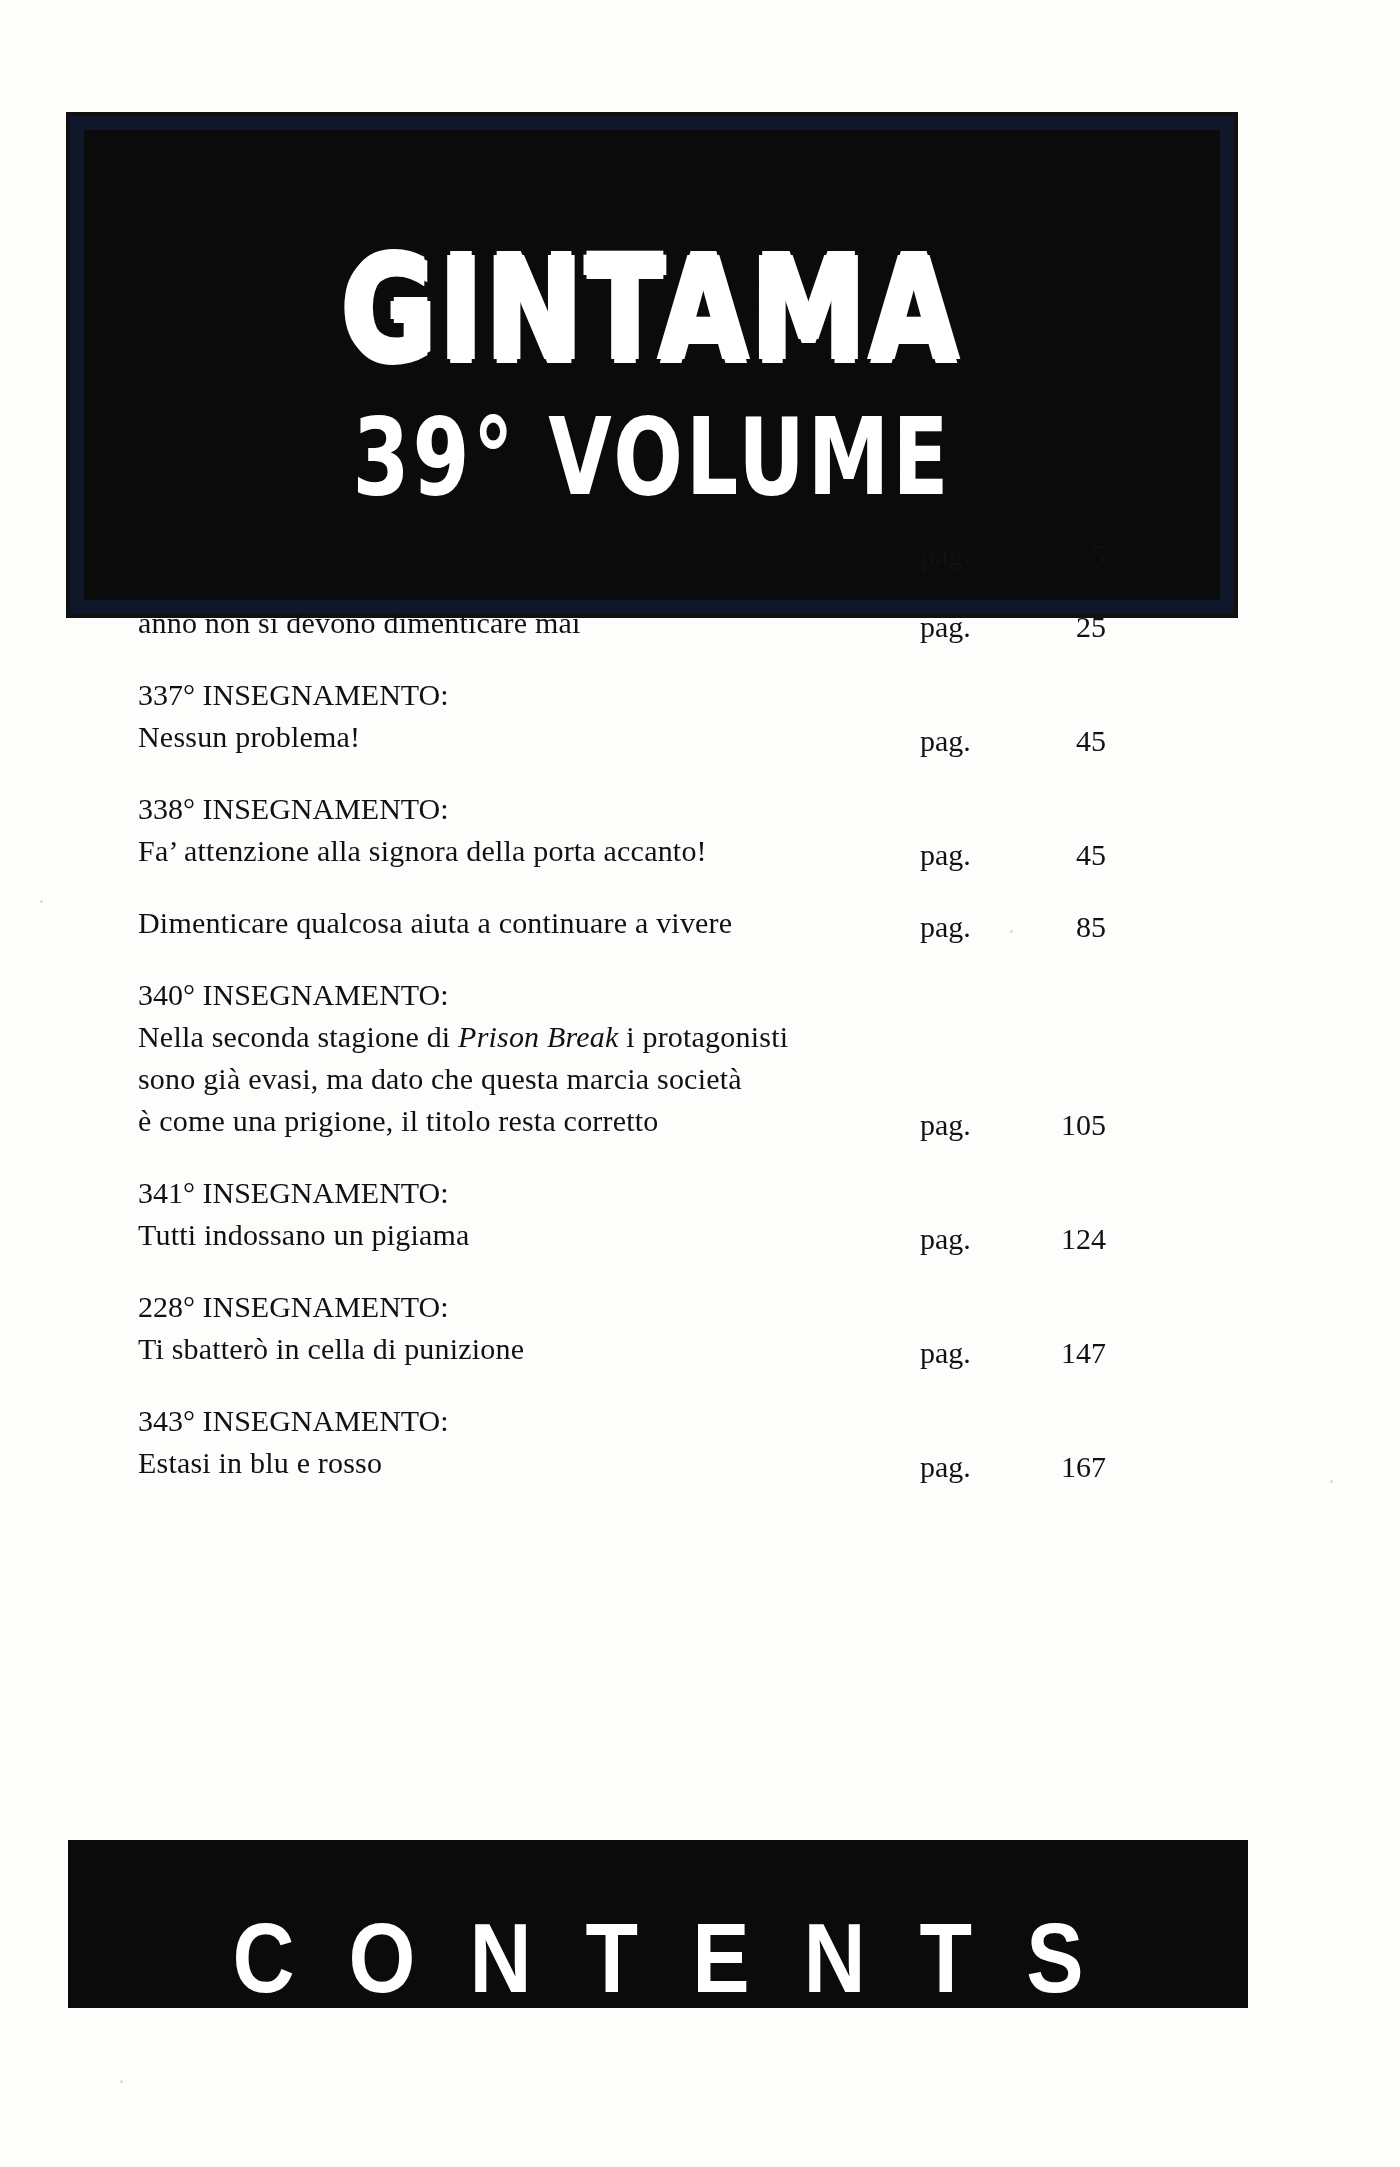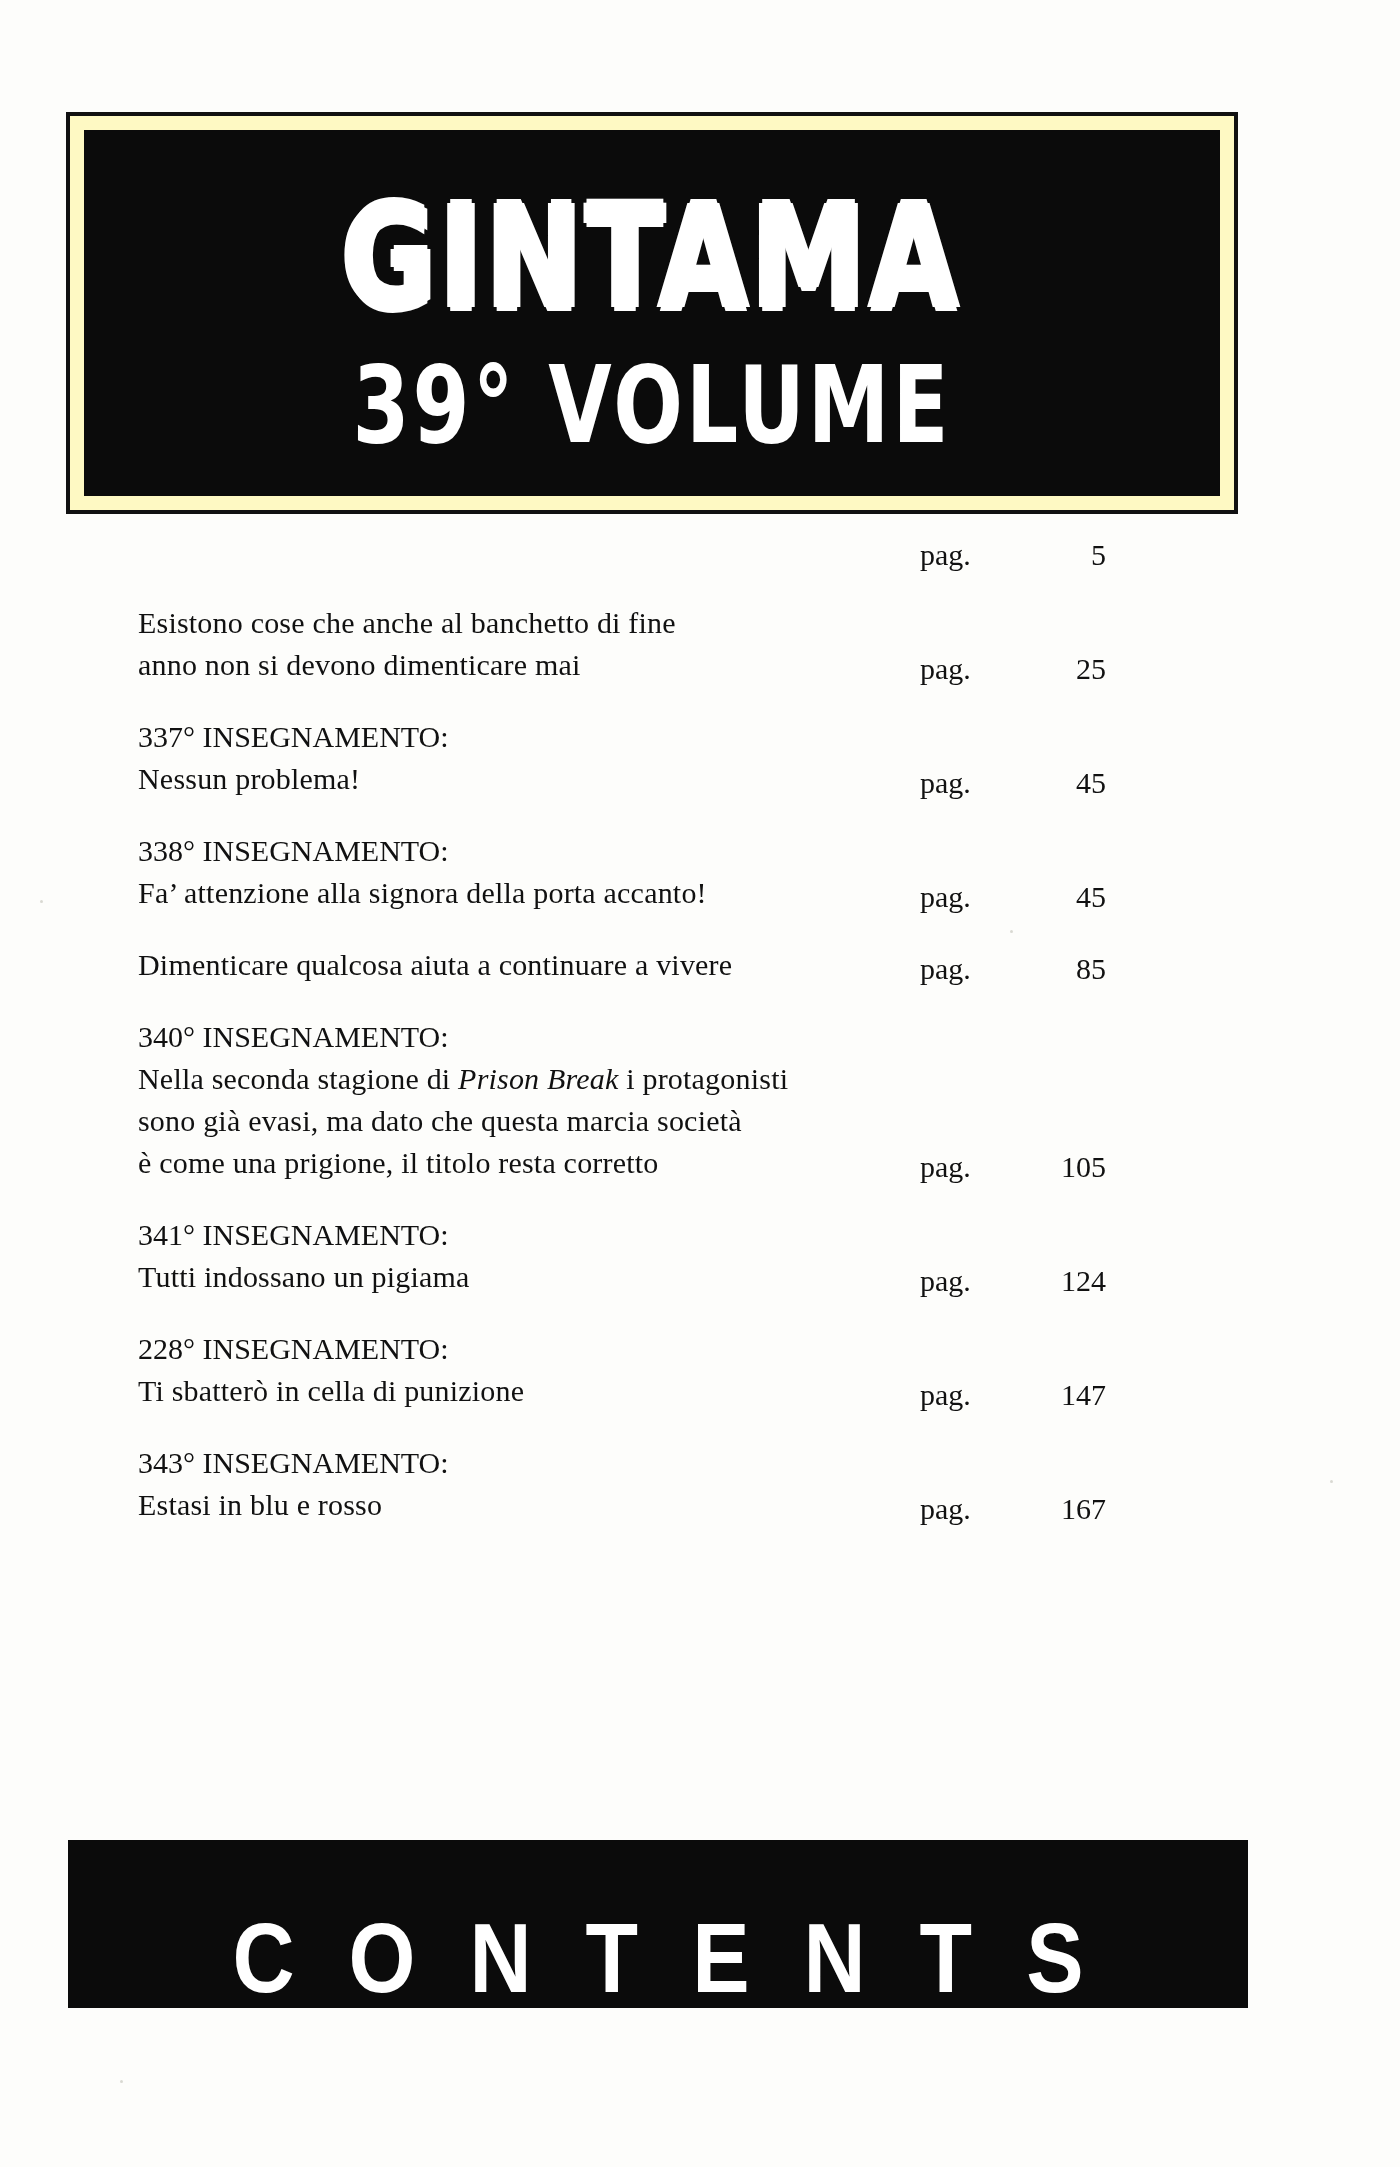--- a/index.html
+++ b/index.html
@@ -23,23 +23,23 @@
     height: 2167px;
     background: #fdfdfb;
   }
 
   
   .title-frame {
     position: absolute;
     left: 66px;
     top: 112px;
     width: 1172px;
-    height: 402px;
+    height: 506px;
     border: 4px solid #111;
-    background: #fef9c3;
+    background: #0f172a;
     box-sizing: border-box;
     padding: 14px;
   }
   .title-block {
     width: 100%;
     height: 100%;
     background: #0b0b0b;
     box-sizing: border-box;
     display: flex;
     flex-direction: column;
@@ -161,21 +161,20 @@
 
   <div class="toc" id="toc">
       <div class="entry">
         <div class="page-ref">
           <span class="pag-label">pag.</span>
           <span class="pag-num">5</span>
         </div>
       </div>
       <div class="entry">
         <div class="lines">
-          <div class="line">Esistono cose che anche al banchetto di fine</div>
           <div class="line">anno non si devono dimenticare mai</div>
         </div>
         <div class="page-ref">
           <span class="pag-label">pag.</span>
           <span class="pag-num">25</span>
         </div>
       </div>
       <div class="entry">
         <div class="lines">
           <div class="heading">337° INSEGNAMENTO:</div>

